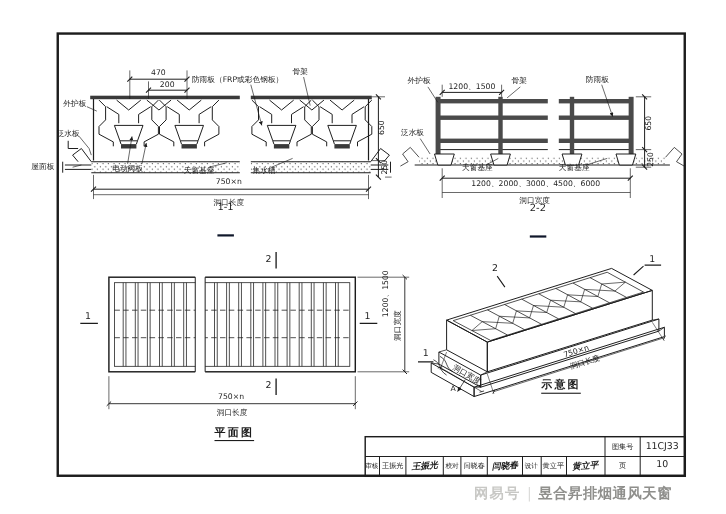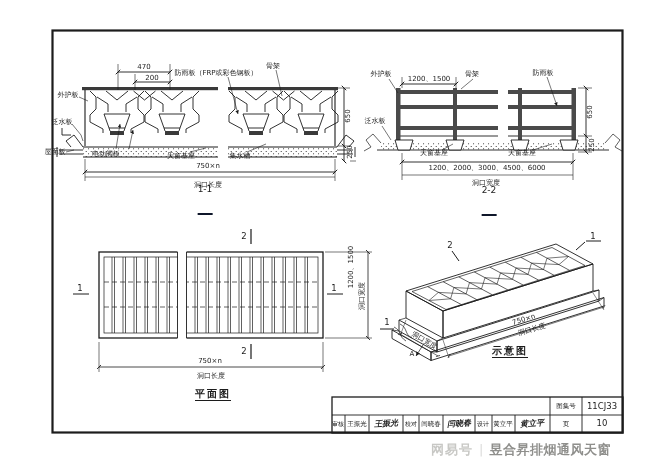--- a/index.html
+++ b/index.html
@@ -171,22 +171,22 @@
   <g stroke="#1c1c1c" fill="none">
     <rect x="332" y="397" width="291" height="36" stroke-width="1.3"></rect>
     <path d="M332,415 H623" stroke-width="0.9"></path>
     <path d="M550,397 V433 M582,397 V433" stroke-width="0.9"></path>
     <path d="M345,415 V433 M369,415 V433 M403,415 V433 M419,415 V433 M443,415 V433 M475,415 V433 M492,415 V433 M515,415 V433" stroke-width="0.9"></path>
   </g>
 </svg>
 
 <span class="t" style="left:68px;top:95px">外护板</span>
 <span class="t" style="left:62px;top:122px">泛水板</span>
-<span class="t" style="left:55px;top:152px">屋面板</span>
-<span class="t" style="left:106px;top:154px">电动阀板</span>
+<span class="t" style="left:39px;top:152px">屋面板</span>
+<span class="t" style="left:116px;top:154px">电动阀板</span>
 <span class="t" style="left:181px;top:156px">天窗基座</span>
 <span class="t" style="left:240px;top:156px">集水槽</span>
 <span class="t" style="left:216px;top:73px">防雨板（FRP或彩色钢板）</span>
 <span class="t" style="left:273px;top:66px">骨架</span>
 <span class="t" style="left:144px;top:67px">470</span>
 <span class="t" style="left:152px;top:78px">200</span>
 <span class="t r90" style="left:348px;top:116px">650</span>
 <span class="t r90" style="left:350px;top:152px">250</span>
 <span class="t" style="left:208px;top:166px">750×n</span>
 <span class="t" style="left:208px;top:185px">洞口长度</span>

